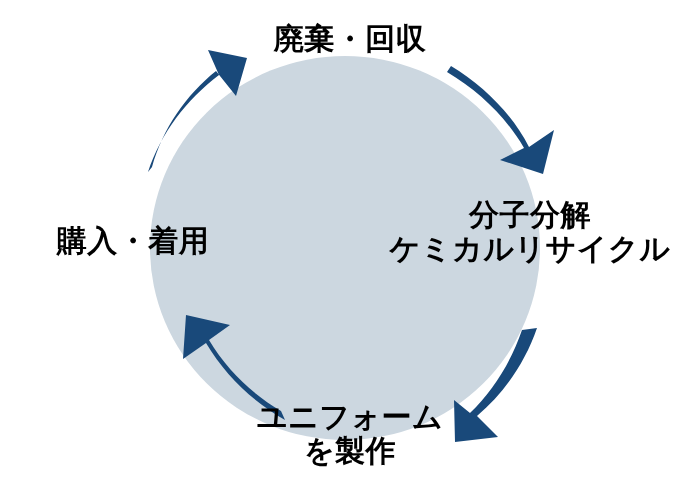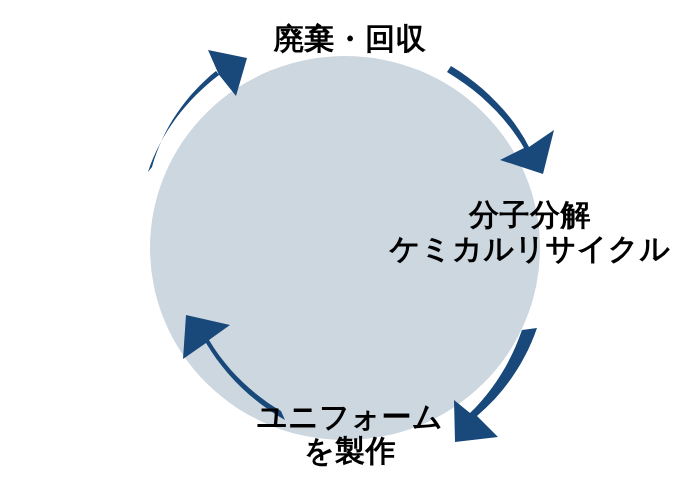--- a/index.html
+++ b/index.html
@@ -126,14 +126,17 @@
   <div class="stage-label label-bottom" style="color: rgb(0, 0, 0);">
     <span class="line-one">ユニフォーム</span>
     <span class="line-two">を製作</span>
   </div>
 
   <div class="stage-label label-right" style="color: rgb(0, 0, 0);">
     <span class="line-one">分子分解</span>
     <span class="line-two">ケミカルリサイクル</span>
   </div>
 
+  <div class="stage-label label-left" style="color: rgb(0, 0, 0);">
+    <span class="line-one">購入・着用</span>
+  </div>
 
 </div>
 
 </body></html>

